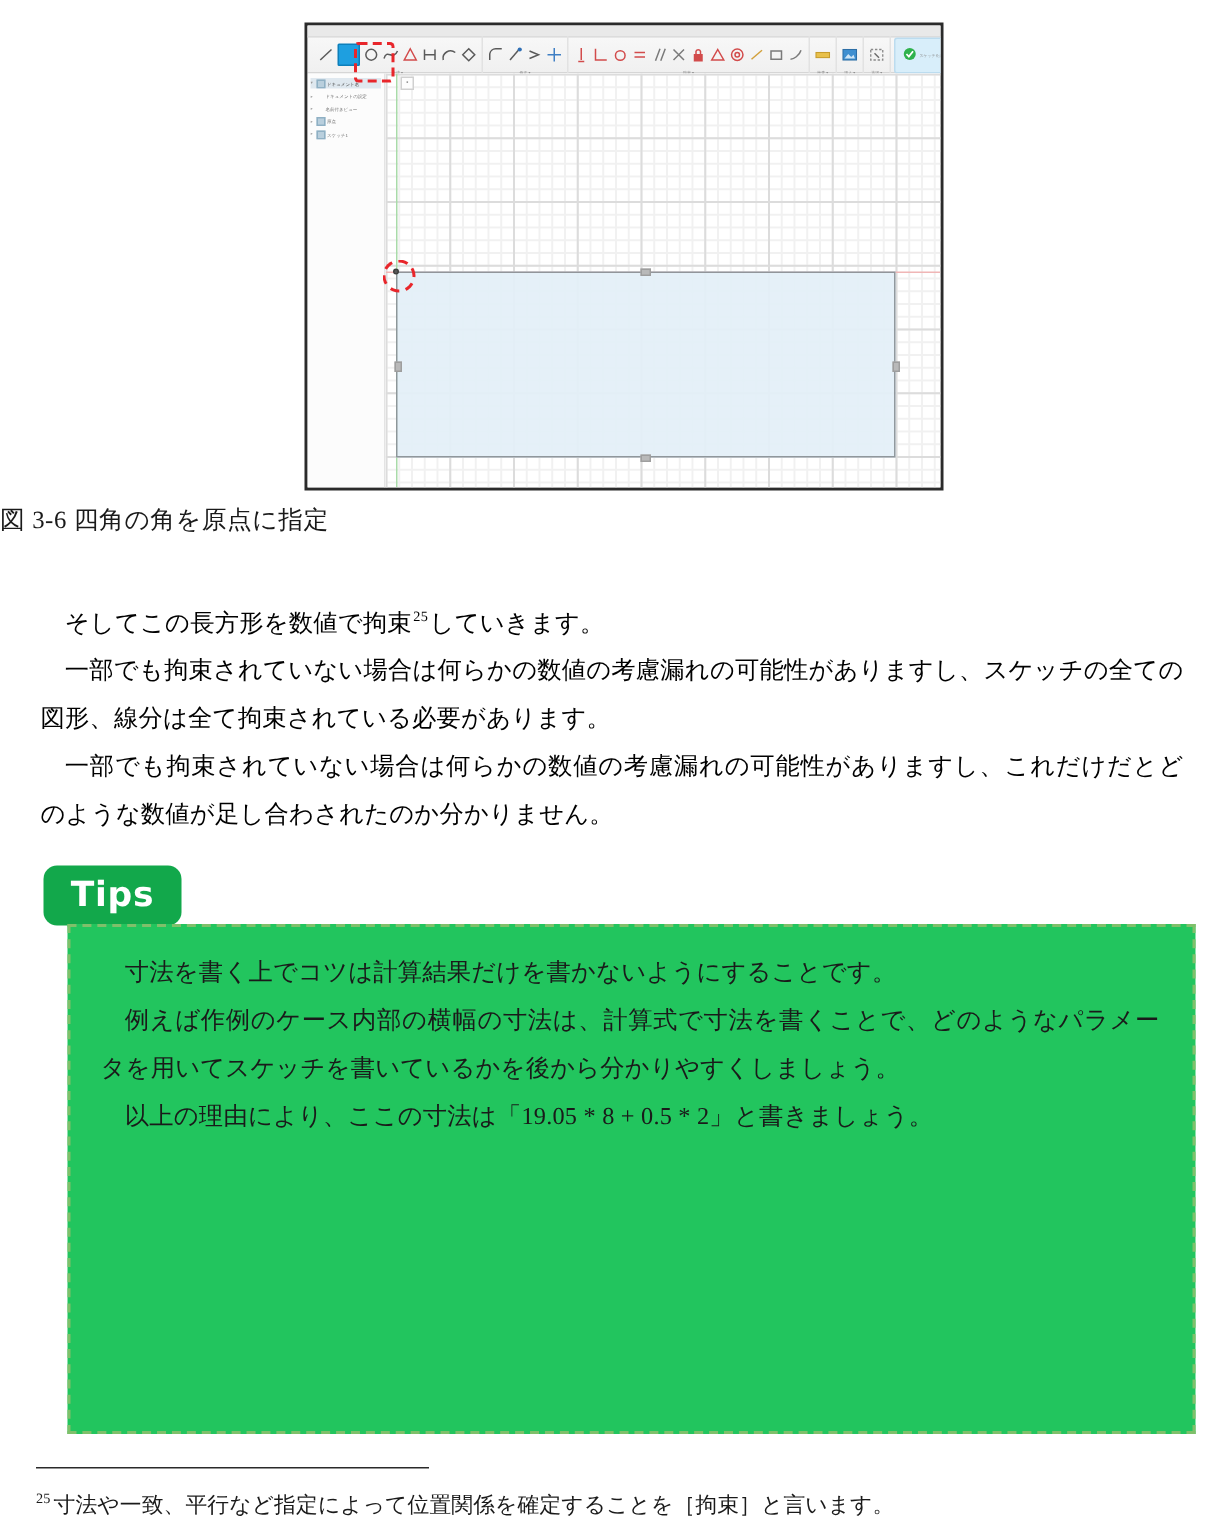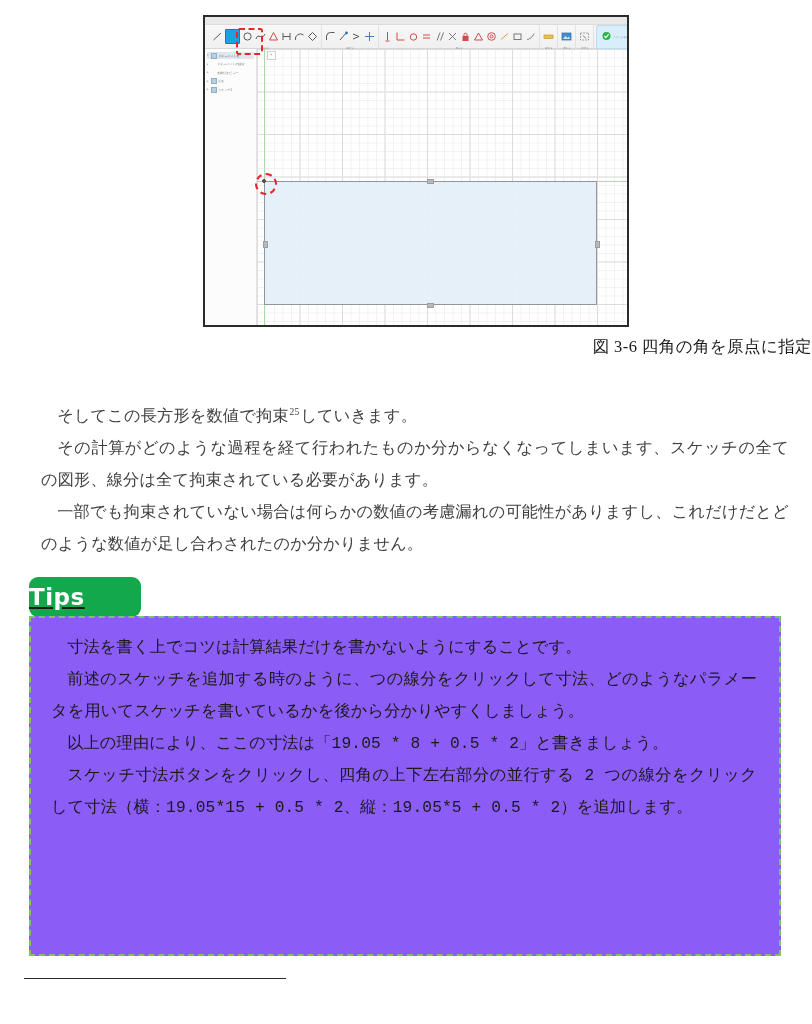--- a/index.html
+++ b/index.html
@@ -240,81 +240,80 @@
     color: #8a8a8a;
     font-family: "Liberation Sans", sans-serif;
   }
 
   
   .caption {
     position: absolute;
     left: 0;
     top: 336px;
     width: 812px;
-    text-align: right;
+    text-align: left;
     font-size: 16.5px;
     color: #1a1a1a;
     font-family: "Liberation Serif", serif;
     letter-spacing: 0.4px;
   }
 
   
   .body-block {
     position: absolute;
     left: 25px;
     top: 396px;
     width: 764px;
   }
   .para {
     font-size: 16.2px;
     line-height: 32px;
     text-align: justify;
     text-justify: inter-character;
-    margin: 0 0 0 16px;
-    color: #404040;
+    margin: 0 0 0 2px;
+    color: #000000;
     letter-spacing: 0.15px;
   }
   .para.indent { text-indent: 1em; }
   sup.fn {
     font-size: 9.5px;
     vertical-align: super;
     margin: 0 1px;
   }
 
   
   .tips-badge {
     position: absolute;
     left: 29px;
     top: 577px;
-    width: 112px;
+    width: 92px;
     height: 40px;
     background: #12a84b;
     border-radius: 9px;
     display: flex;
     align-items: center;
-    text-decoration: underline;
+    justify-content: center;
   }
   .tips-badge span {
     color: #ffffff;
     font-size: 23px;
     font-weight: bold;
     font-family: "DejaVu Sans", "Liberation Sans", sans-serif;
     letter-spacing: 0.5px;
   }
   .tips-box {
     position: absolute;
-    left: 29px;
+    left: 45px;
     top: 616px;
     width: 752px;
     height: 340px;
     border: 2px dashed #7fc06a;
     box-sizing: border-box;
-    background: #8b5cf6;
+    background: #22c55e;
     padding: 14px 22px 10px 20px;
-    font-family: Liberation Mono, monospace;
   }
   .tips-para {
     font-size: 16.2px;
     line-height: 32px;
     text-align: justify;
     text-justify: inter-character;
     text-indent: 1em;
     margin: 0;
     color: #1a1a1a;
     letter-spacing: 0.15px;
@@ -576,29 +575,31 @@
 
       <div class="annot-circle" style="left:50px; top:156px; width:22px; height:22px;"></div>
 
     </div>
   </div>
 
   <div class="caption">図 3-6 四角の角を原点に指定</div>
 
   <div class="body-block">
     <p class="para indent"><span>そしてこの長方形を数値で拘束</span><sup class="fn">25</sup><span>していきます。</span></p>
-    <p class="para indent">その計算がどのような過程を経て行われたものか分からなくなってしまいます、スケッチの全ての図形、線分は全て拘束されている必要があります。</p>
+    <p class="para indent">一部でも拘束されていない場合は何らかの数値の考慮漏れの可能性がありますし、スケッチの全ての図形、線分は全て拘束されている必要があります。</p>
     <p class="para indent">一部でも拘束されていない場合は何らかの数値の考慮漏れの可能性がありますし、これだけだとどのような数値が足し合わされたのか分かりません。</p>
   </div>
 
   <div class="tips-badge">
     <span>Tips</span>
   </div>
   <div class="tips-box">
     <p class="tips-para">寸法を書く上でコツは計算結果だけを書かないようにすることです。</p>
-    <p class="tips-para">前述のスケッチを追加する時のように、つの線分をクリックして寸法、どのようなパラメータを用いてスケッチを書いているかを後から分かりやすくしましょう。</p>
+    <p class="tips-para">例えば作例のケース内部の横幅の寸法は、計算式で寸法を書くことで、どのようなパラメータを用いてスケッチを書いているかを後から分かりやすくしましょう。</p>
     <p class="tips-para">以上の理由により、ここの寸法は「19.05 * 8 + 0.5 * 2」と書きましょう。</p>
-    <p class="tips-para">スケッチ寸法ボタンをクリックし、四角の上下左右部分の並行する 2 つの線分をクリックして寸法（横：19.05*15 + 0.5 * 2、縦：19.05*5 + 0.5 * 2）を追加します。</p>
   </div>
 
   <div class="fn-rule"></div>
+  <div class="footnote">
+    <sup>25</sup><span>寸法や一致、平行など指定によって位置関係を確定することを［拘束］と言います。</span>
+  </div>
 
 </div>
 
 </body></html>

